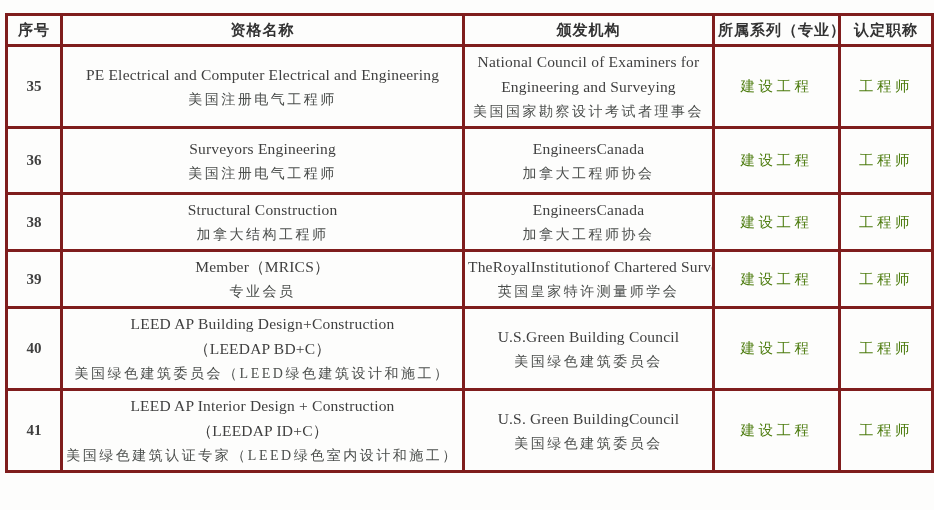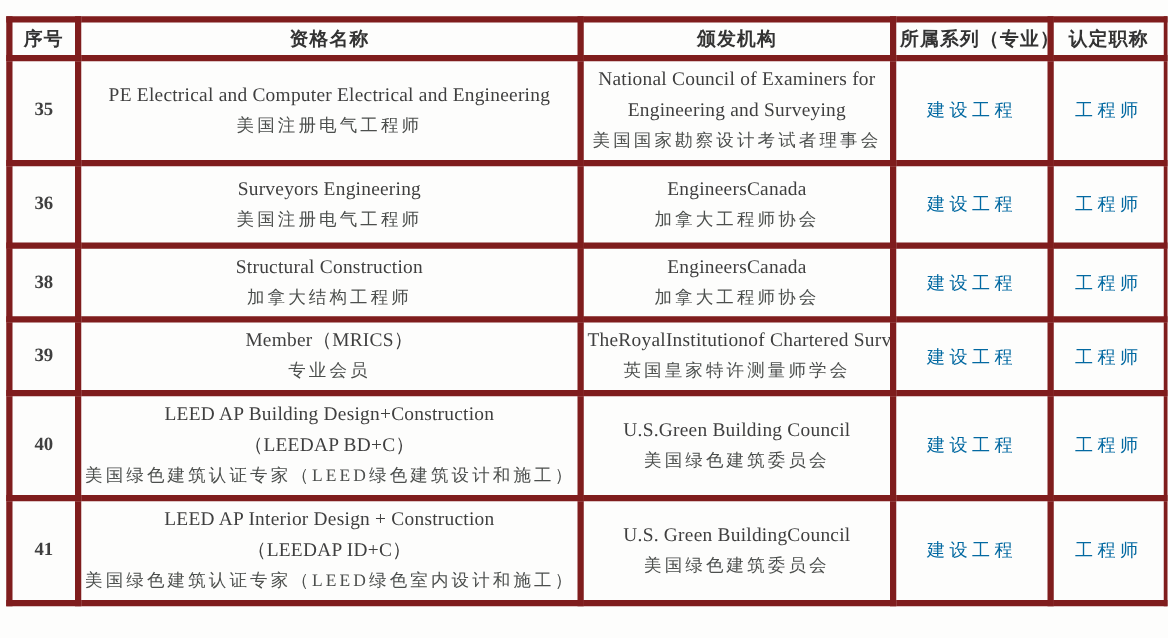--- a/index.html
+++ b/index.html
@@ -22,21 +22,21 @@
     left: 5px;
     top: 13px;
     width: 926px;
     border-collapse: collapse;
     table-layout: fixed;
     background: #fdfdfc;
     border: 1px solid #4c4c4c;
     border-bottom: 2px solid #3e3e3e;
   }
   .qual-table th, .qual-table td {
-    border: 5px solid #7f1d1d;
+    border: 3px solid #7f1d1d;
     text-align: center;
     vertical-align: middle;
     padding: 2px 3px;
     overflow: hidden;
   }
   .qual-table thead tr { height: 31px; }
   .qual-table th {
     font-family: "Liberation Sans", "DejaVu Sans", sans-serif;
     font-weight: 700;
     font-size: 15px;
@@ -60,21 +60,21 @@
     letter-spacing: 2.5px;
     white-space: nowrap;
   }
   .cell-no {
     font-size: 15px;
     color: #3f3f3f;
     font-weight: bold;
   }
   .cell-series, .cell-title {
     font-size: 14.5px;
-    color: #0369a1;
+    color: #4d7c0f;
     letter-spacing: 3.5px;
     white-space: nowrap;
   }
 </style>
 </head>
 <body>
 
 <div class="page">
   <table class="qual-table">
     <colgroup>
@@ -145,21 +145,21 @@
             <div class="line zh">英国皇家特许测量师学会</div>
           </td>
           <td class="cell-series">建设工程</td>
           <td class="cell-title">工程师</td>
         </tr>
         <tr style="height: 74px;">
           <td class="cell-no">40</td>
           <td class="cell-name">
             <div class="line en">LEED AP Building Design+Construction</div>
             <div class="line en">（LEEDAP BD+C）</div>
-            <div class="line zh">美国绿色建筑认证专家（LEED绿色建筑设计和施工）</div>
+            <div class="line zh">美国绿色建筑委员会（LEED绿色建筑设计和施工）</div>
           </td>
           <td class="cell-org">
             <div class="line en">U.S.Green Building Council</div>
             <div class="line zh">美国绿色建筑委员会</div>
           </td>
           <td class="cell-series">建设工程</td>
           <td class="cell-title">工程师</td>
         </tr>
         <tr style="height: 77px;">
           <td class="cell-no">41</td>

